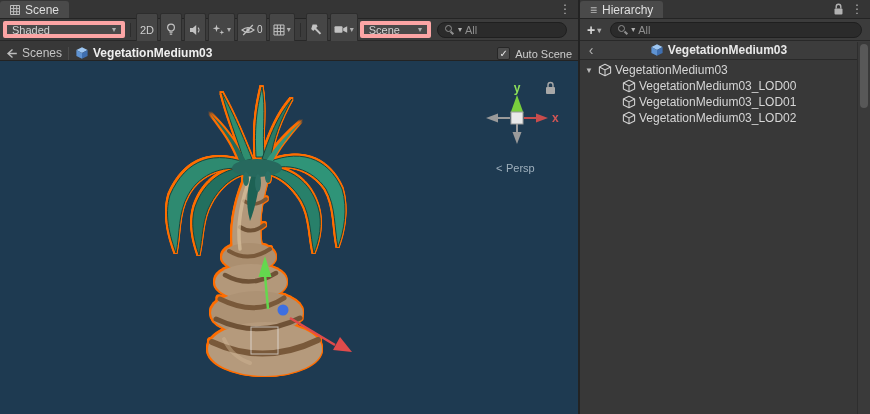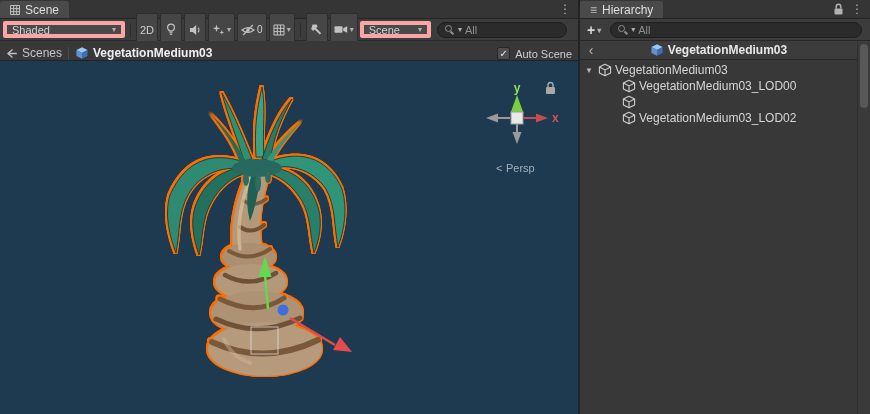--- a/index.html
+++ b/index.html
@@ -331,20 +331,21 @@
             <path d="M7,1.2 L12.6,4.1 V9.9 L7,12.8 L1.4,9.9 V4.1 Z" fill="none" stroke="#cfcfcf" stroke-width="1.1" stroke-linejoin="round"></path>
             <path d="M1.4,4.1 L7,7 L12.6,4.1 M7,7 V12.8" fill="none" stroke="#cfcfcf" stroke-width="1.1"></path>
           </svg>
         <span>VegetationMedium03_LOD00</span>
       </div>
       <div class="row child">
         <svg class="icon" width="14" height="14" viewBox="0 0 14 14">
             <path d="M7,1.2 L12.6,4.1 V9.9 L7,12.8 L1.4,9.9 V4.1 Z" fill="none" stroke="#cfcfcf" stroke-width="1.1" stroke-linejoin="round"></path>
             <path d="M1.4,4.1 L7,7 L12.6,4.1 M7,7 V12.8" fill="none" stroke="#cfcfcf" stroke-width="1.1"></path>
           </svg>
+        <span>VegetationMedium03_LOD01</span>
       </div>
       <div class="row child">
         <svg class="icon" width="14" height="14" viewBox="0 0 14 14">
             <path d="M7,1.2 L12.6,4.1 V9.9 L7,12.8 L1.4,9.9 V4.1 Z" fill="none" stroke="#cfcfcf" stroke-width="1.1" stroke-linejoin="round"></path>
             <path d="M1.4,4.1 L7,7 L12.6,4.1 M7,7 V12.8" fill="none" stroke="#cfcfcf" stroke-width="1.1"></path>
           </svg>
         <span>VegetationMedium03_LOD02</span>
       </div>
     </div>
 

